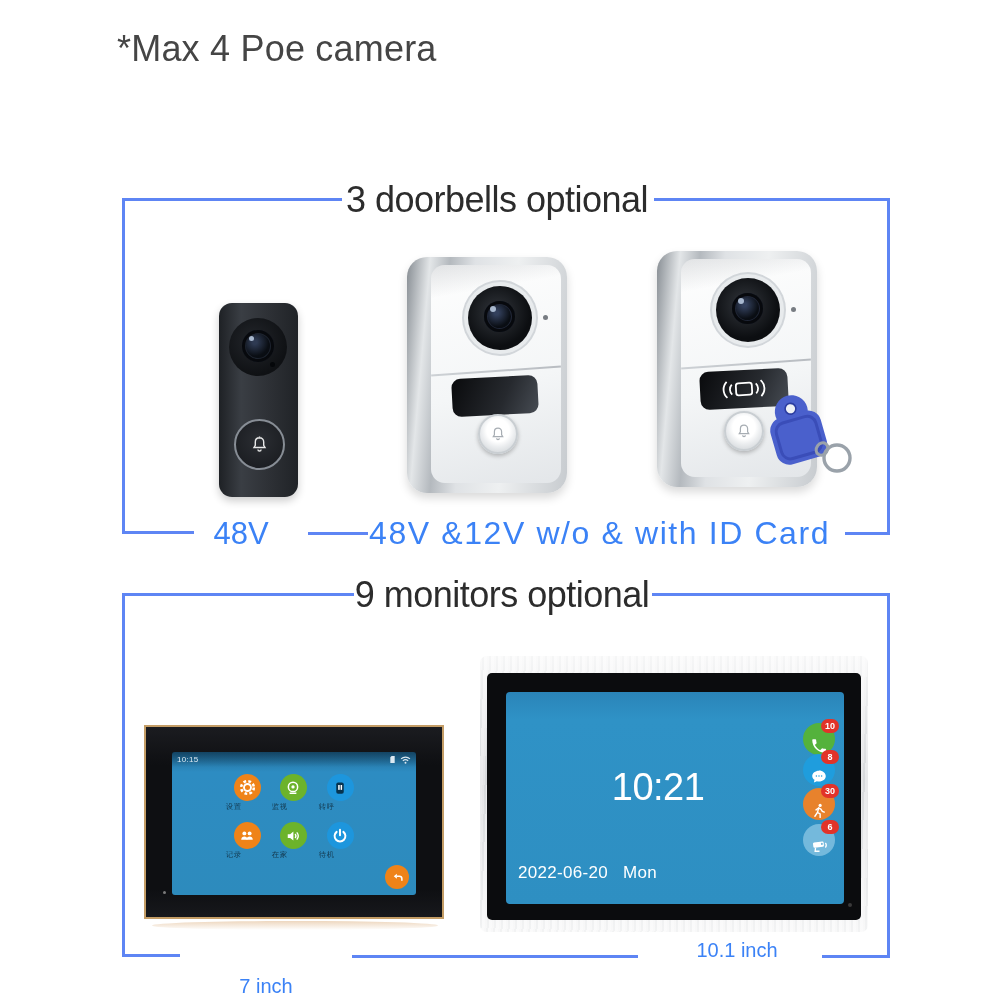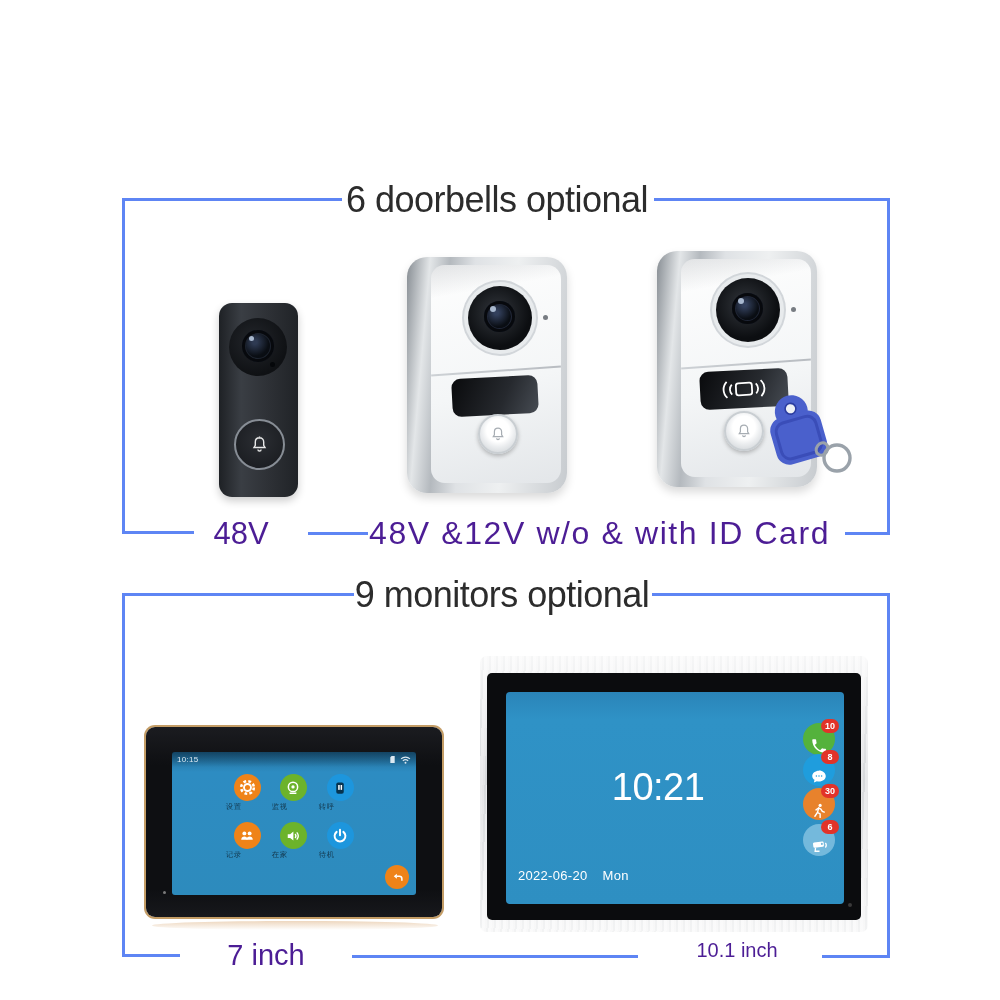--- a/index.html
+++ b/index.html
@@ -1,21 +1,21 @@
 <!DOCTYPE html>
 <html><head>
 <meta charset="utf-8">
 <style>
   html,body{margin:0;padding:0;width:1000px;height:1000px;background:#fff;overflow:hidden}
   body{font-family:"Liberation Sans",sans-serif;position:relative;color:#333}
   .hline{position:absolute;height:3px;background:#5e85f4}
   .vline{position:absolute;width:3px;background:#5e85f4}
   .features{position:absolute;left:117px;top:23px;font-size:36px;line-height:52px;color:#454545;letter-spacing:.2px}
   .btitle{position:absolute;transform:translateX(-50%);font-size:36px;color:#2c2c2c;white-space:nowrap;letter-spacing:-.5px}
-  .bcap{position:absolute;font-size:31px;color:#4c1d95;white-space:nowrap}
+  .bcap{position:absolute;font-size:31px;color:#3b82f6;white-space:nowrap}
   .center{transform:translateX(-50%)}
 
   
   .db-black{position:absolute;left:219px;top:303px;width:79px;height:194px;border-radius:13px;
     background:linear-gradient(90deg,#1e2125,#3a3e44 28%,#2e3136 62%,#202327);
     box-shadow:0 4px 8px rgba(0,0,0,.2)}
   .db-black .camzone{position:absolute;left:10px;top:15px;width:58px;height:58px;border-radius:50%;
     background:radial-gradient(circle at 42% 40%,#23262b,#0f1114 70%);}
   .db-black .lens{position:absolute;left:13px;top:12px;width:32px;height:32px;border-radius:50%;
     background:radial-gradient(circle at 40% 38%,#2e3a52 8%,#0a0e14 50%,#04060a);
@@ -49,21 +49,21 @@
     background:linear-gradient(115deg,#090a0c,#26292e 60%,#43484f 95%);
     display:flex;align-items:center;justify-content:center}
   .db-silver .bellbtn2{position:absolute;width:36px;height:36px;border-radius:50%;
     border:2px solid #c9ced2;
     background:radial-gradient(circle at 50% 40%,#ffffff 40%,#eceef0 58%,#c6cbcf);
     box-shadow:0 2px 4px rgba(0,0,0,.25);display:flex;align-items:center;justify-content:center}
 
   .keyfob{position:absolute;left:760px;top:386px;width:102px;height:96px}
 
   
-  .mon7{position:absolute;left:146px;top:727px;width:296px;height:190px;border-radius:9px;
+  .mon7{position:absolute;left:146px;top:727px;width:296px;height:190px;border-radius:0;
     background:linear-gradient(180deg,#1b1c20,#0e0f12 20%,#0e0f12 85%,#17181c);
     box-shadow:0 0 0 2px #c49d66}
   .mon7 .screen{position:absolute;left:26px;top:25px;width:244px;height:143px;border-radius:3px;
     background:linear-gradient(180deg,#226a96,#2d8cc2 14%,#2d8bbd)}
   .mon7 .statusbar{position:absolute;left:0;top:0;width:100%;height:15px;
     background:linear-gradient(180deg,rgba(5,30,48,.5),rgba(5,30,48,0))}
   .mon7 .sbtime{position:absolute;left:5px;top:3px;font-size:8px;color:#dce9f2;letter-spacing:.3px}
   .mon7 .sbicons{position:absolute;right:5px;top:3px;display:flex;gap:4px;align-items:center}
   .app{position:absolute;width:46px;}
   .app .ic{width:27px;height:27px;border-radius:50%;margin:0 auto;display:flex;align-items:center;justify-content:center}
@@ -78,36 +78,37 @@
   
   .mon10{position:absolute;left:480px;top:656px;width:388px;height:276px}
   .mon10 .slab{position:absolute;inset:0;border-radius:7px;
     background:linear-gradient(180deg,rgba(255,255,255,.75),rgba(208,210,213,.3) 45%,rgba(255,255,255,.65)),
       repeating-linear-gradient(92deg,#ececed 0 2px,#dadcde 2px 4px,#f3f3f4 4px 7px)}
   .mon10 .panel{position:absolute;left:7px;right:7px;top:17px;bottom:12px;background:#0b0c0e;border-radius:5px}
   .mon10 .screen{position:absolute;left:26px;top:36px;width:338px;height:212px;border-radius:4px;
     background:linear-gradient(180deg,#2a84b8,#2f92c6 13%,#2e8fc2)}
   .time10{position:absolute;left:45%;top:74px;transform:translateX(-50%);
     font-size:38px;color:#fff;letter-spacing:-.5px}
-  .date10{position:absolute;left:12px;bottom:21px;font-size:13px;color:#fff;letter-spacing:.3px}
+  .date10{position:absolute;left:12px;bottom:21px;font-size:17px;color:#fff;letter-spacing:.3px}
   .date10 .wk{margin-left:15px}
   .noti{position:absolute;left:297px;width:32px;height:32px;border-radius:50%;display:flex;align-items:flex-end;justify-content:center}
   .noti .badge{position:absolute;right:-4px;top:-4px;min-width:14px;height:14px;border-radius:7px;background:#e23329;
     color:#fff;font-size:9px;font-weight:bold;display:flex;align-items:center;justify-content:center;padding:0 2px}
   .n-phone{background:#54b23c}.n-chat{background:#1f9ddd}.n-motion{background:#e8822c}.n-cctv{background:#74b9dc}
   .mon10 .micdot3{position:absolute;left:368px;top:247px;width:4px;height:4px;border-radius:50%;background:#3a3a3a}
 </style>
 </head>
 <body>
 
 <div class="features">
+  <div>*Max 4 Poe camera</div>
 </div>
 
 <div class="hline" style="left:122px;top:198px;width:220px"></div>
-<div class="btitle" style="left:497px;top:179px">6 doorbells optional</div>
+<div class="btitle" style="left:497px;top:179px">3 doorbells optional</div>
 <div class="hline" style="left:654px;top:198px;width:236px"></div>
 <div class="vline" style="left:122px;top:198px;height:336px"></div>
 <div class="vline" style="left:887px;top:198px;height:337px"></div>
 <div class="hline" style="left:122px;top:531px;width:72px"></div>
 <div class="bcap center" style="left:241px;top:516px">48V</div>
 <div class="hline" style="left:308px;top:532px;width:60px"></div>
 <div class="bcap" style="left:369px;top:515px;font-size:32px;letter-spacing:1.6px">48V &amp;12V w/o &amp; with ID Card</div>
 <div class="hline" style="left:845px;top:532px;width:45px"></div>
 
 <div class="db-black">
@@ -179,21 +180,21 @@
   <ellipse cx="62" cy="63" rx="5.5" ry="6.5" fill="none" stroke="#9aa2aa" stroke-width="3" transform="rotate(35 62 63)"></ellipse>
   <circle cx="77" cy="72" r="13" fill="none" stroke="#9aa2aa" stroke-width="3.4"></circle>
 </svg>
 
 <div class="hline" style="left:122px;top:593px;width:232px"></div>
 <div class="btitle" style="left:502px;top:574px">9 monitors optional</div>
 <div class="hline" style="left:652px;top:593px;width:238px"></div>
 <div class="vline" style="left:122px;top:593px;height:364px"></div>
 <div class="vline" style="left:887px;top:593px;height:364px"></div>
 <div class="hline" style="left:122px;top:954px;width:58px"></div>
-<div class="bcap center" style="left:266px;top:939px;font-size:29px">7 inch</div>
+<div class="bcap center" style="left:266px;top:975px;font-size:20px">7 inch</div>
 <div class="hline" style="left:352px;top:955px;width:286px"></div>
 <div class="bcap center" style="left:737px;top:939px;font-size:20px">10.1 inch</div>
 <div class="hline" style="left:822px;top:955px;width:68px"></div>
 
 <div class="mon7">
   <div class="screen">
     <div class="statusbar">
       <span class="sbtime">10:15</span>
       <span class="sbicons">
         <svg width="7" height="9" viewBox="0 0 8 10">

